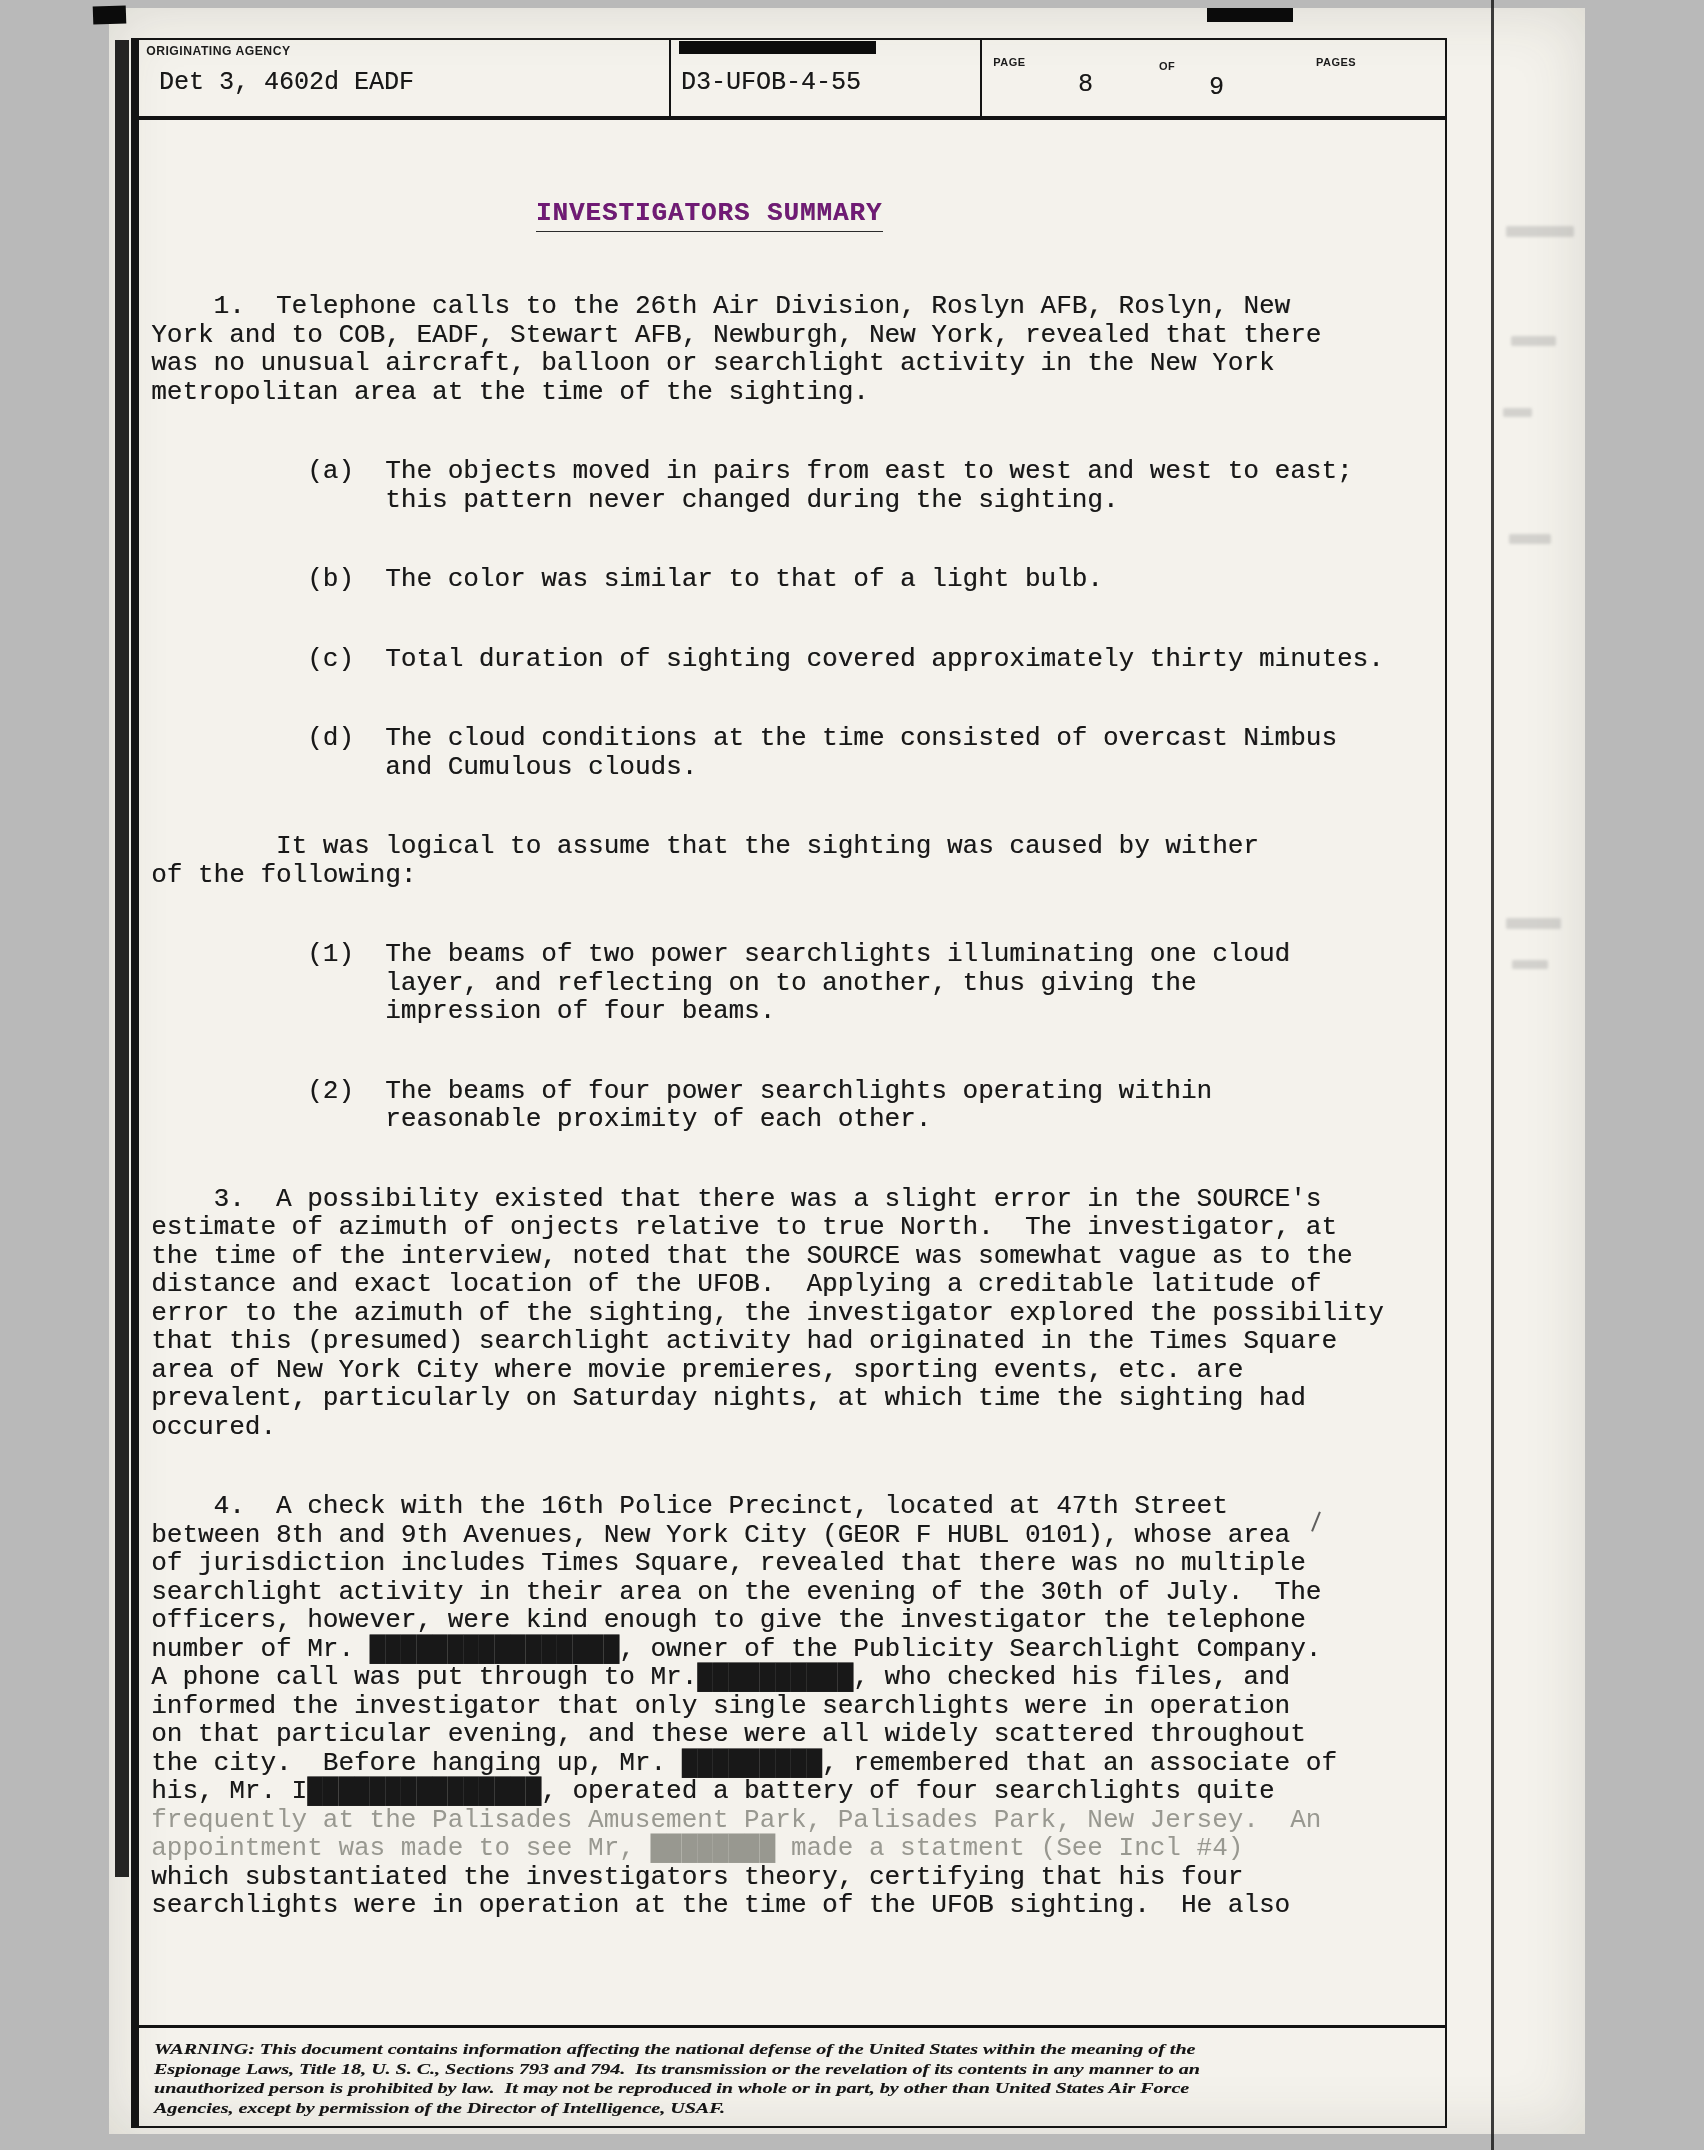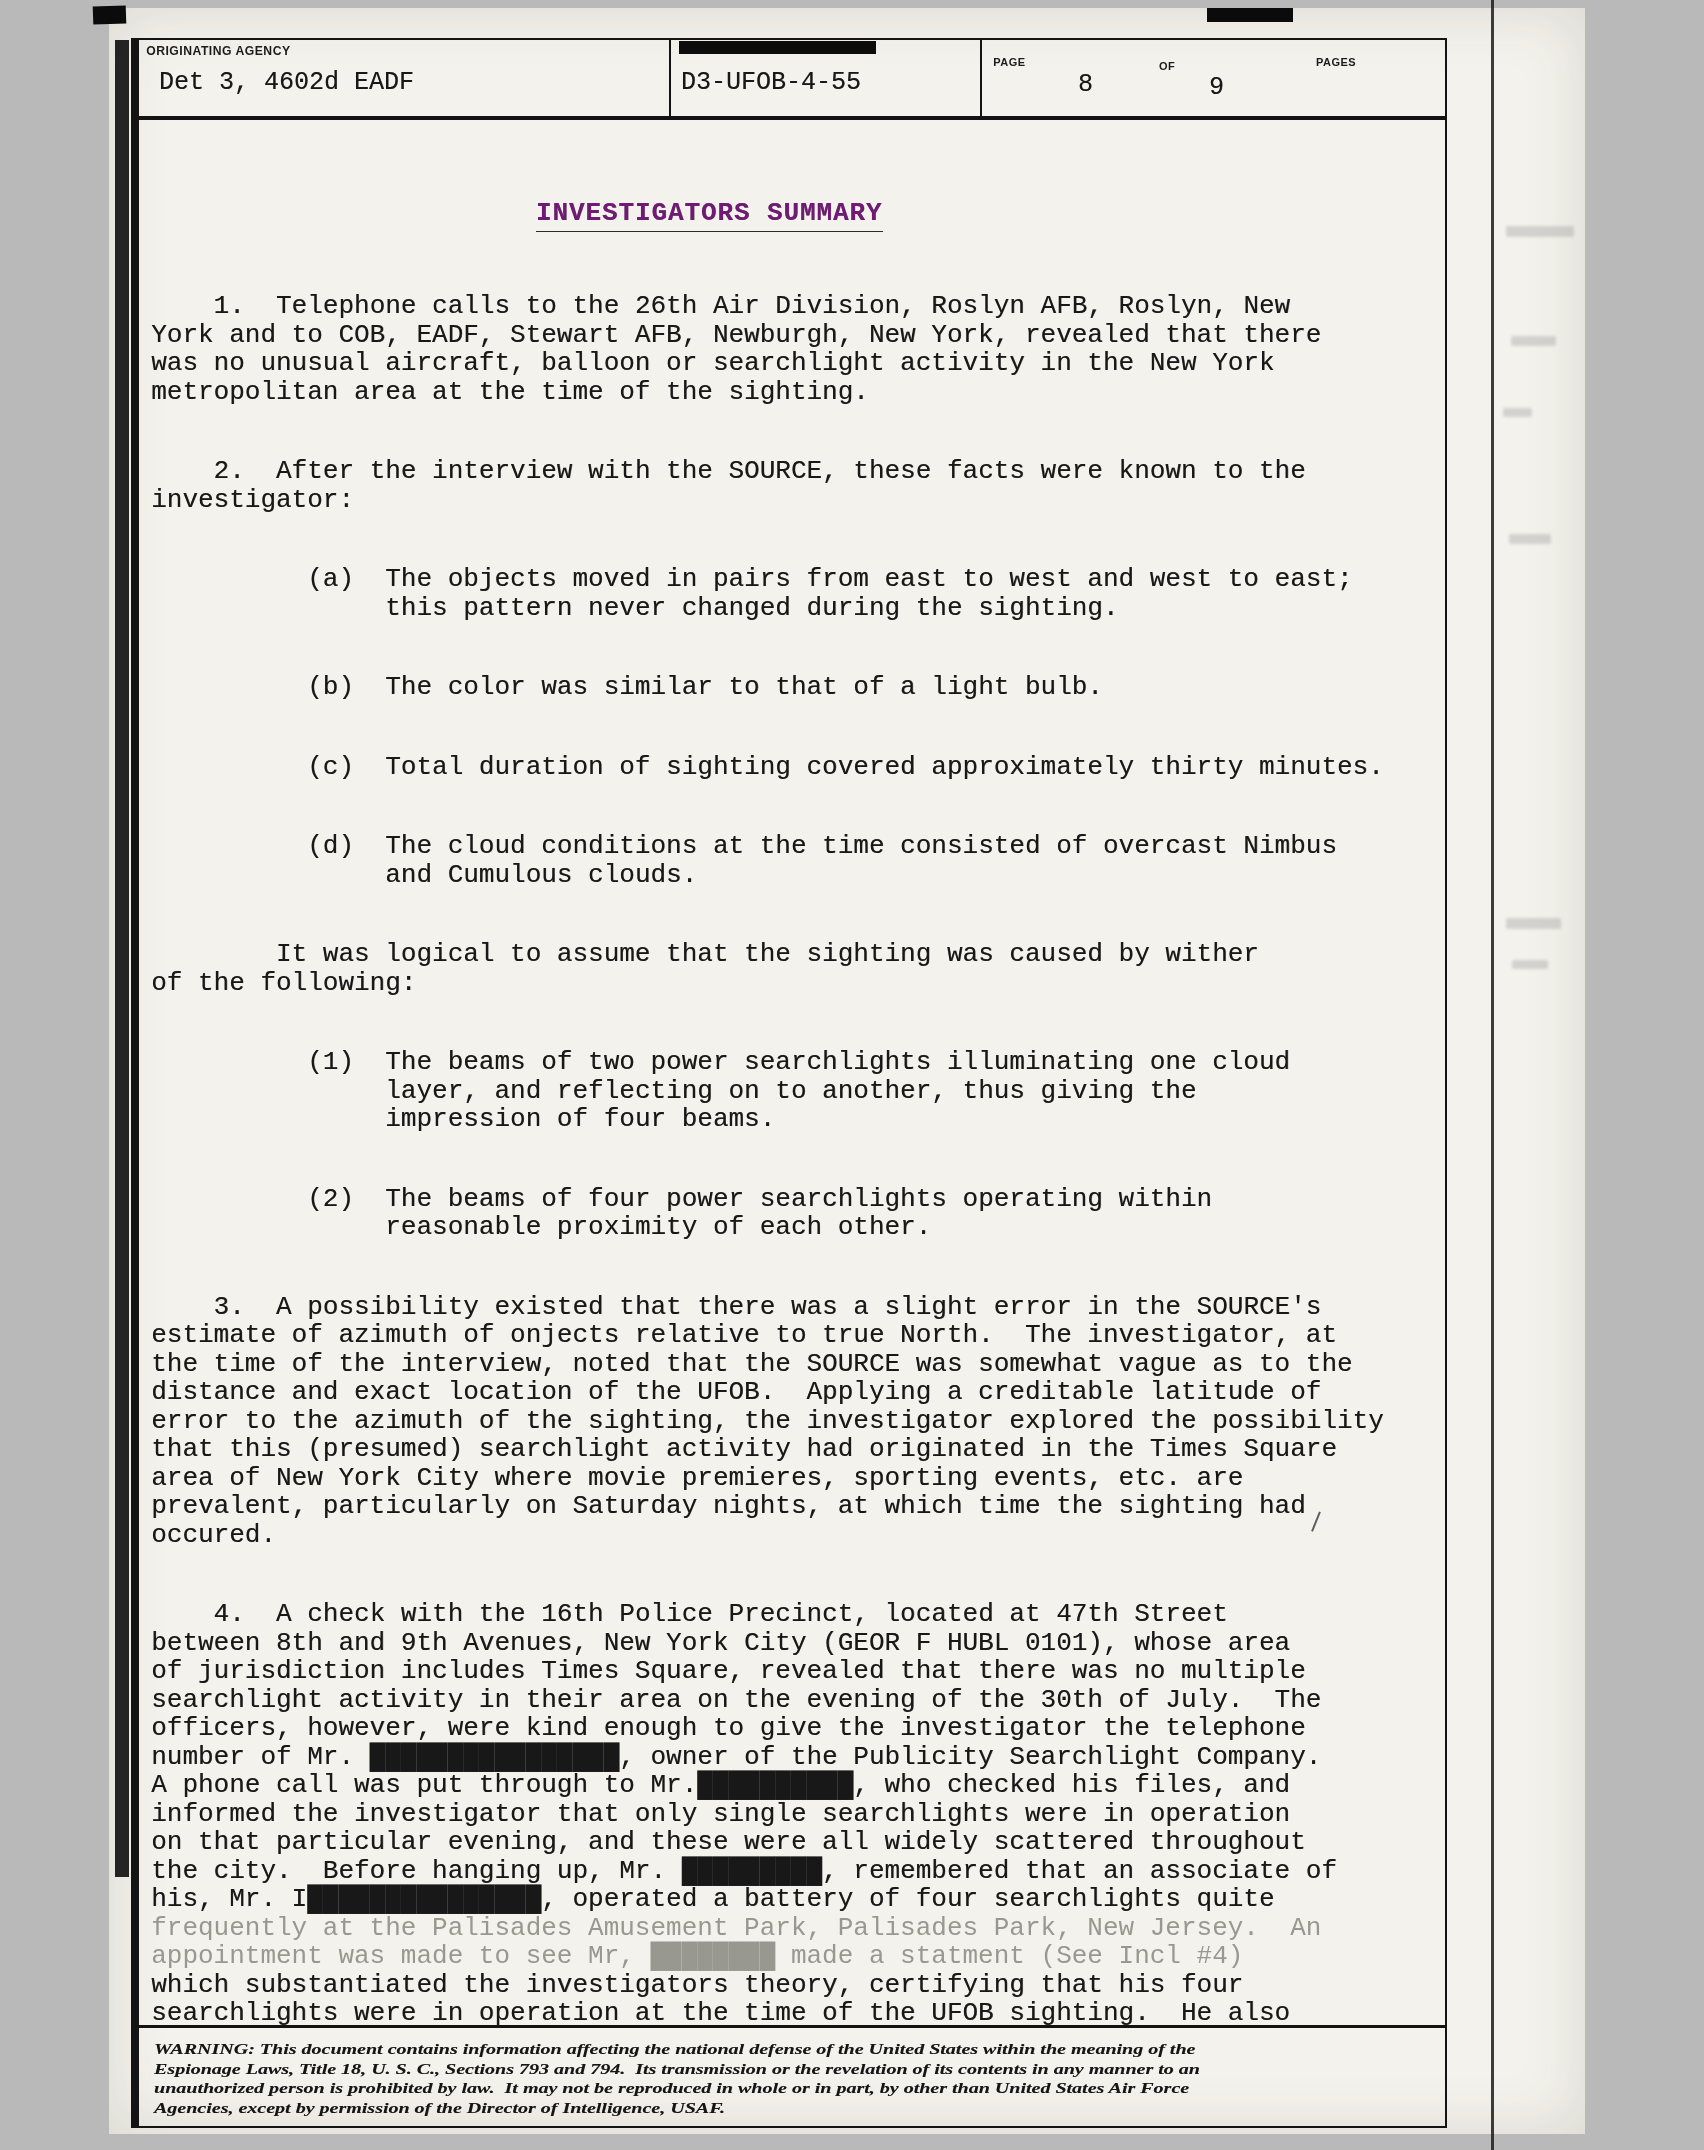--- a/index.html
+++ b/index.html
@@ -150,22 +150,20 @@
     </div>
   </div>
 
   <div class="doc-title">INVESTIGATORS SUMMARY</div>
 
   <div class="body-text">
     <div class="typed">    1.  Telephone calls to the 26th Air Division, Roslyn AFB, Roslyn, New
 York and to COB, EADF, Stewart AFB, Newburgh, New York, revealed that there
 was no unusual aircraft, balloon or searchlight activity in the New York
 metropolitan area at the time of the sighting.</div>
-    <div class="typed">    2.  After the interview with the SOURCE, these facts were known to the
-investigator:</div>
     <div class="typed">          (a)  The objects moved in pairs from east to west and west to east;
                this pattern never changed during the sighting.</div>
     <div class="typed">          (b)  The color was similar to that of a light bulb.</div>
     <div class="typed">          (c)  Total duration of sighting covered approximately thirty minutes.</div>
     <div class="typed">          (d)  The cloud conditions at the time consisted of overcast Nimbus
                and Cumulous clouds.</div>
     <div class="typed">        It was logical to assume that the sighting was caused by wither
 of the following:</div>
     <div class="typed">          (1)  The beams of two power searchlights illuminating one cloud
                layer, and reflecting on to another, thus giving the

